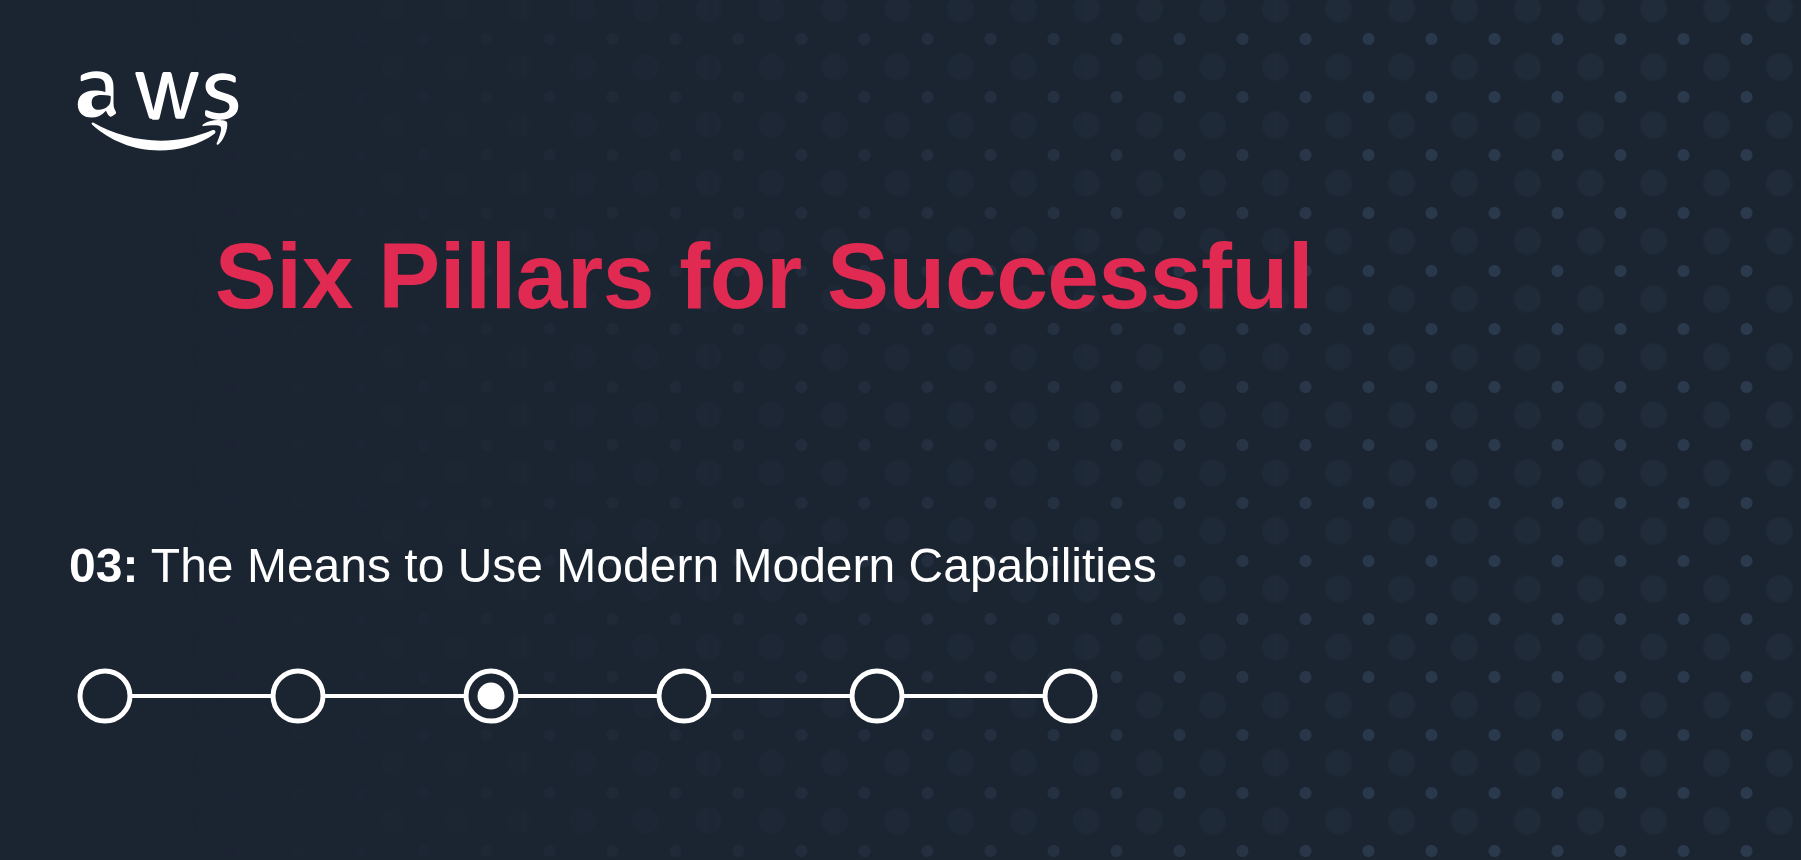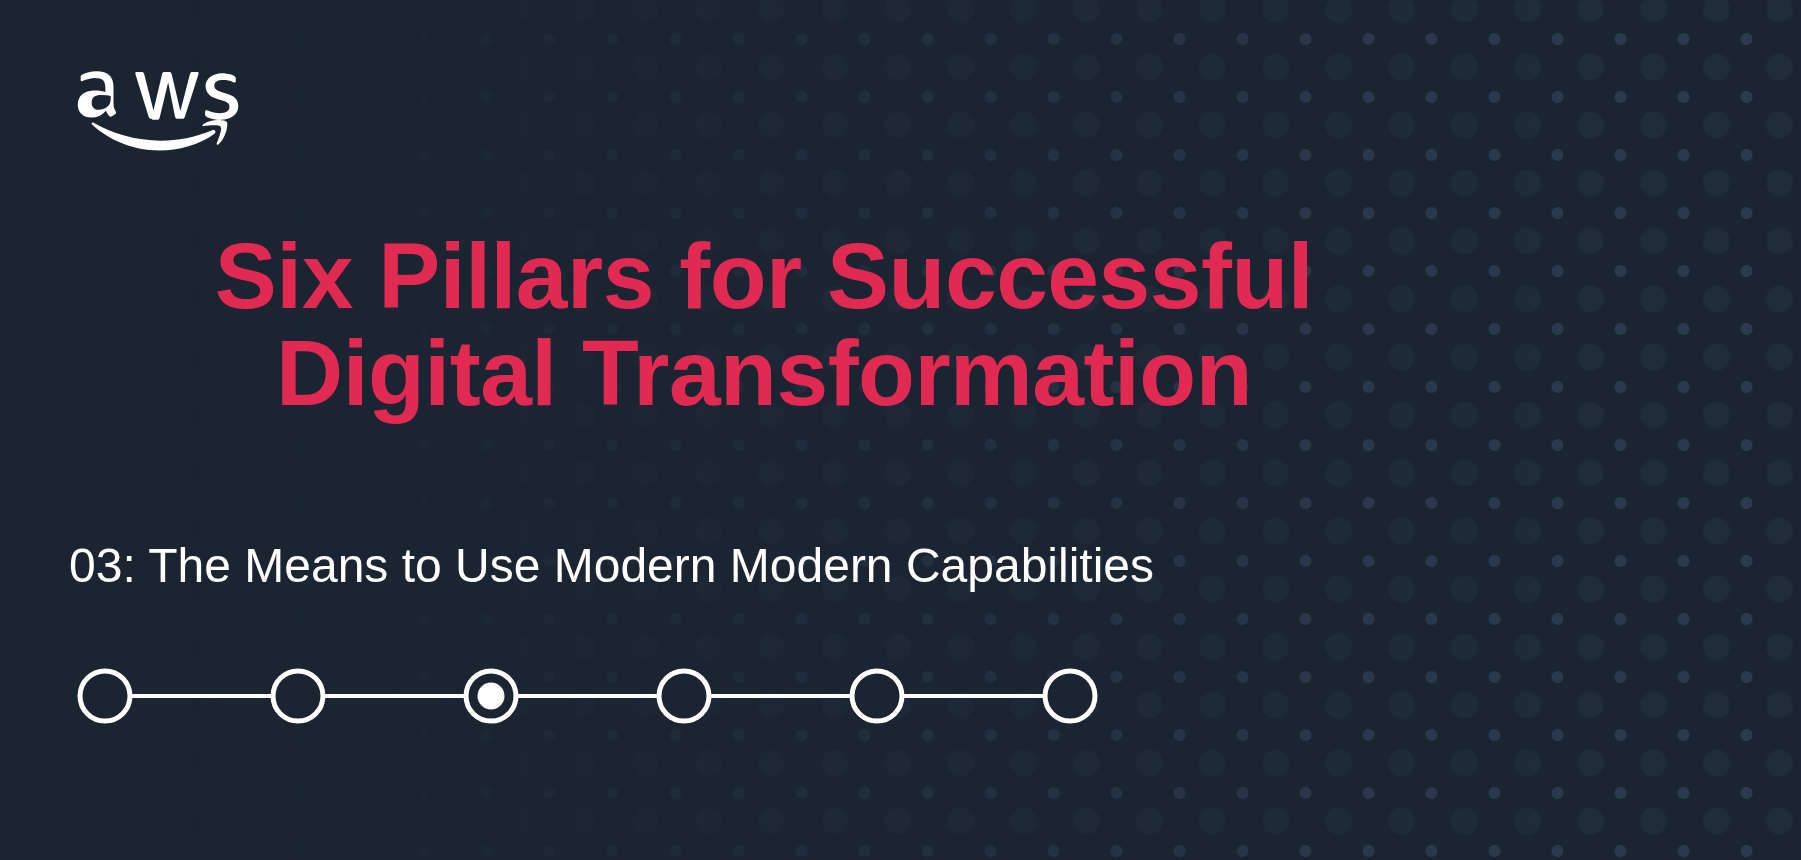--- a/index.html
+++ b/index.html
@@ -72,21 +72,21 @@
   #subtitle {
     position:absolute;
     left:69px;
     top:538px;
     color:#ffffff;
     font-size:48px;
     font-weight:normal;
     line-height:56px;
     white-space:nowrap;
   }
-  #subtitle .num { font-weight:normal; }
+  #subtitle .num { font-weight:bold; }
 
   
   #stepper {
     position:absolute;
     left:69px;
     top:662px;
     width:1040px;
     height:68px;
   }
   #stepper svg { display:block; }
@@ -110,21 +110,20 @@
         <path d="M152.6 74.3c-3 0-6-.35-8.88-1.04-2.88-.7-5.13-1.45-6.63-2.31-.92-.52-1.55-1.1-1.78-1.62-.23-.51-.35-1.08-.35-1.6v-2.95c0-1.21.46-1.79 1.33-1.79.34 0 .69.06 1.03.18.35.11.87.34 1.45.57a31.6 31.6 0 0 0 6.35 2.02c2.31.46 4.56.7 6.87.7 3.63 0 6.46-.64 8.42-1.9 1.96-1.27 2.94-3.12 2.94-5.48 0-1.6-.51-2.94-1.55-4.03-1.04-1.1-3-2.08-5.83-3l-8.36-2.6c-4.2-1.33-7.27-3.29-9.17-5.88-1.9-2.54-2.89-5.37-2.89-8.36 0-2.42.53-4.56 1.56-6.4a14.8 14.8 0 0 1 4.16-4.73 18.3 18.3 0 0 1 6-2.99c2.3-.7 4.73-.98 7.27-.98 1.33 0 2.71.06 4.04.23 1.38.18 2.65.4 3.92.64 1.21.28 2.36.57 3.46.92 1.09.34 1.9.69 2.47 1.03.8.47 1.38.93 1.72 1.45.35.46.53 1.09.53 1.9v2.7c0 1.22-.47 1.85-1.33 1.85-.46 0-1.21-.23-2.19-.69-3.29-1.5-6.98-2.25-11.08-2.25-3.29 0-5.88.52-7.67 1.62-1.8 1.09-2.71 2.76-2.71 5.13 0 1.6.57 2.99 1.73 4.1 1.15 1.09 3.28 2.19 6.34 3.17l8.19 2.6c4.15 1.33 7.15 3.17 8.93 5.53 1.8 2.37 2.66 5.07 2.66 8.07 0 2.48-.52 4.73-1.5 6.69a15.7 15.7 0 0 1-4.21 5.07c-1.79 1.39-3.93 2.43-6.41 3.18-2.6.8-5.3 1.2-8.24 1.2z" transform="translate(23 14) scale(0.86)"></path>
 
         <path d="M159.9 91.2c-14.02 10.38-34.4 15.9-51.92 15.9-24.57 0-46.7-9.1-63.4-24.2-1.32-1.2-.23-2.82 1.34-1.9 18.03 10.5 40.33 16.84 63.38 16.84 15.56 0 32.67-3.23 48.4-9.9 2.37-1.04 4.37 1.55 2.2 3.26z" transform="translate(-21 -5) scale(1.06)"></path>
         <path d="M165.7 84.6c-1.79-2.3-11.65-1.1-16.1-.52-1.33.17-1.56-.98-.35-1.85 7.85-5.53 20.76-3.93 22.26-2.08 1.5 1.85-.4 14.76-7.79 20.93-1.15.93-2.25.4-1.73-.86 1.68-4.15 5.48-13.38 3.7-15.62z" transform="translate(-21 -5) scale(1.06)"></path>
       </g>
     </svg>
   </div>
 
   <h1 id="headline">
     <span class="hl-line">Six Pillars for Successful</span>
-    <span class="hl-line">Digital Transformation</span>
   </h1>
 
   <h2 id="subtitle">
     <span class="num">03:</span>
     <span class="txt">The Means to Use Modern Modern Capabilities</span>
   </h2>
 
   <div id="stepper">
     <svg width="1040" height="68" viewBox="0 0 1040 68" xmlns="http://www.w3.org/2000/svg">
       <line x1="36" y1="34" x2="1004" y2="34" stroke="#ffffff" stroke-width="4"></line>

